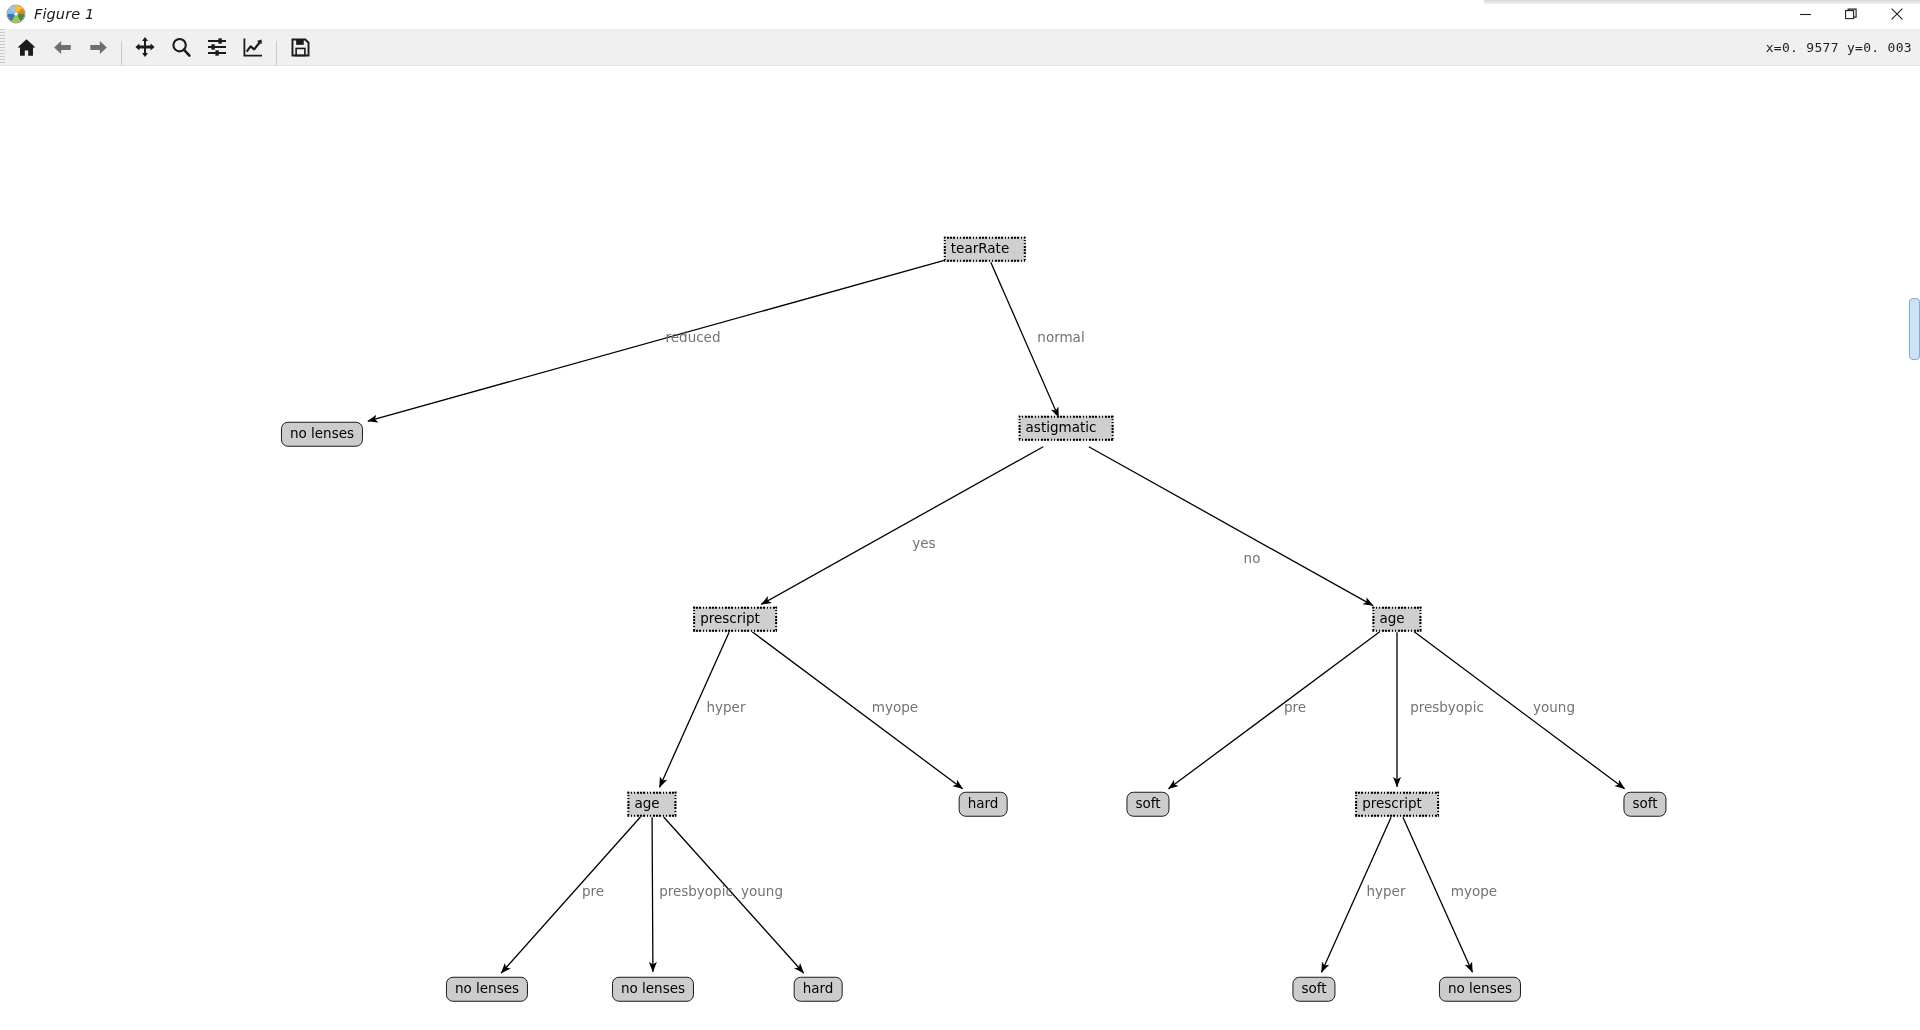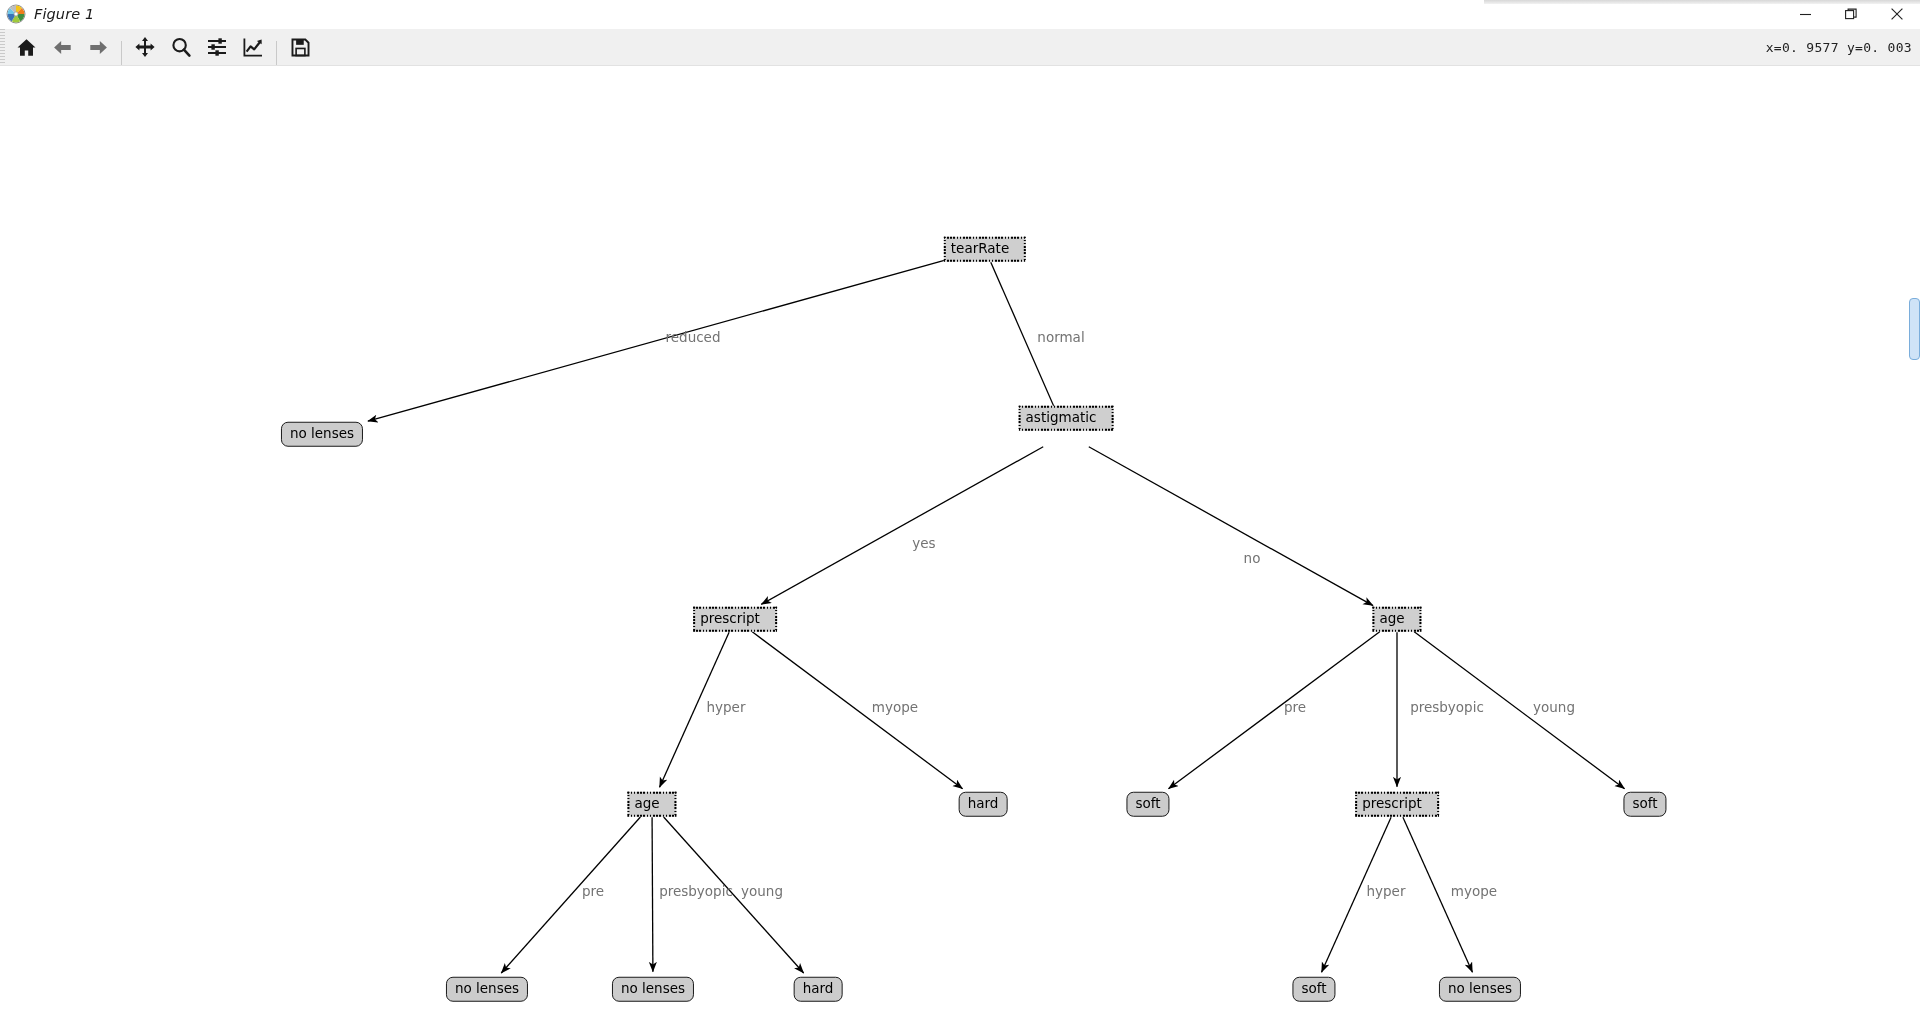--- a/index.html
+++ b/index.html
@@ -312,21 +312,21 @@
         <line x1="640.408709477366" y1="750.9962954344685" x2="501.25374991046766" y2="907.0185228276574" stroke="#000000" stroke-width="1.3" marker-end="url(#arrowhead)"></line>
         <line x1="652.0716215426547" y1="751.2499853911163" x2="652.9067571515915" y2="905.7500730444183" stroke="#000000" stroke-width="1.3" marker-end="url(#arrowhead)"></line>
         <line x1="663.6597444921781" y1="750.9942935605599" x2="803.6688451066772" y2="907.0285321972004" stroke="#000000" stroke-width="1.3" marker-end="url(#arrowhead)"></line>
         <line x1="1391.0947149575954" y1="751.1623823234316" x2="1321.5426414282385" y2="906.1880883828418" stroke="#000000" stroke-width="1.3" marker-end="url(#arrowhead)"></line>
         <line x1="1402.9052850424046" y1="751.1623823234316" x2="1472.4573585717615" y2="906.1880883828418" stroke="#000000" stroke-width="1.3" marker-end="url(#arrowhead)"></line>
       </g>
   </svg>
   <div id="nodes-layer">
       <div class="node decision" style="left: 985px; top: 183px;">tearRate</div>
       <div class="node leaf" style="left: 322px; top: 368px;">no lenses</div>
-      <div class="node decision" style="left: 1066px; top: 352px;">astigmatic</div>
+      <div class="node decision" style="left: 1066px; top: 362px;">astigmatic</div>
       <div class="node decision" style="left: 735px; top: 553px;">prescript</div>
       <div class="node decision" style="left: 1397px; top: 553px;">age</div>
       <div class="node decision" style="left: 652px; top: 738px;">age</div>
       <div class="node leaf" style="left: 983px; top: 738px;">hard</div>
       <div class="node leaf" style="left: 1148px; top: 738px;">soft</div>
       <div class="node decision" style="left: 1397px; top: 738px;">prescript</div>
       <div class="node leaf" style="left: 1645px; top: 738px;">soft</div>
       <div class="node leaf" style="left: 487px; top: 923px;">no lenses</div>
       <div class="node leaf" style="left: 653px; top: 923px;">no lenses</div>
       <div class="node leaf" style="left: 818px; top: 923px;">hard</div>

